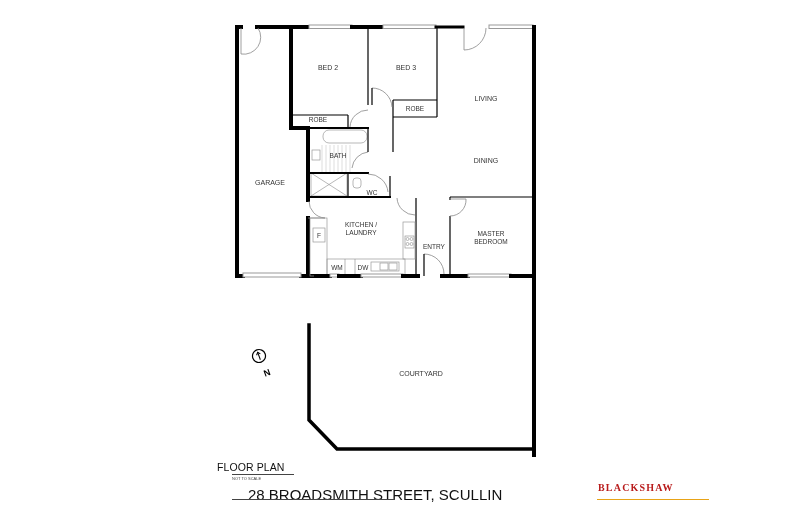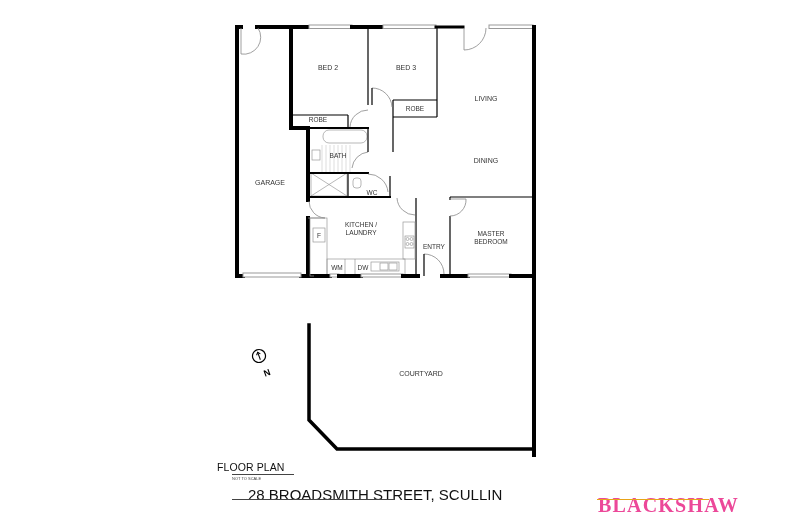--- a/index.html
+++ b/index.html
@@ -10,21 +10,21 @@
   .wall { stroke:#000; fill:none; stroke-linecap:square; }
   .thin { stroke:#000; stroke-width:1.2; fill:none; }
   .win { stroke:#999; stroke-width:1; fill:#fff; }
   .door { stroke:#888; stroke-width:0.8; fill:none; }
   .fix { stroke:#999; stroke-width:0.7; fill:none; }
   .title { position:absolute; left:217px; top:461px; font-size:10.5px; color:#111; letter-spacing:0.1px; }
   .title-rule { position:absolute; left:232px; top:474px; width:62px; border-top:0.8px solid #444; }
   .scale { position:absolute; left:232px; top:476px; font-size:4px; color:#444; }
   .address { position:absolute; left:248px; top:486px; font-size:15px; color:#111; }
   .address-rule { position:absolute; left:232px; top:499px; width:163px; border-top:0.8px solid #444; }
-  .brand { position:absolute; left:598px; top:494px; font-family:"Liberation Serif", serif; font-weight:bold; font-size:20px; color:#ec4899; letter-spacing:1.2px; }
+  .brand { position:absolute; left:598px; top:482px; font-family:"Liberation Serif", serif; font-weight:bold; font-size:10px; color:#b91c1c; letter-spacing:1.2px; }
   .brand-rule { position:absolute; left:597px; top:499px; width:112px; border-top:1.5px solid #e8a317; }
 </style>
 </head>
 <body>
 
 <svg class="plan" width="790" height="527" viewBox="0 0 790 527" xmlns="http://www.w3.org/2000/svg">
 
   <g>
     <line class="wall" stroke-width="4" x1="237" y1="27" x2="237" y2="276"></line>
     <line class="wall" stroke-width="4" x1="237" y1="27" x2="241" y2="27"></line>

